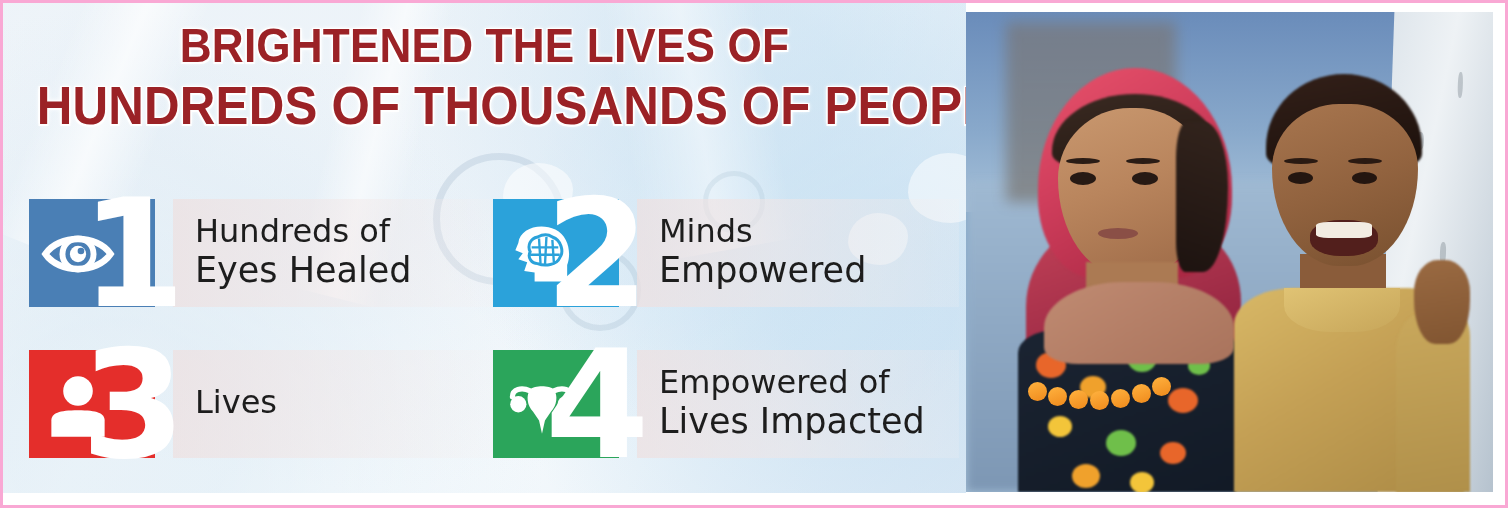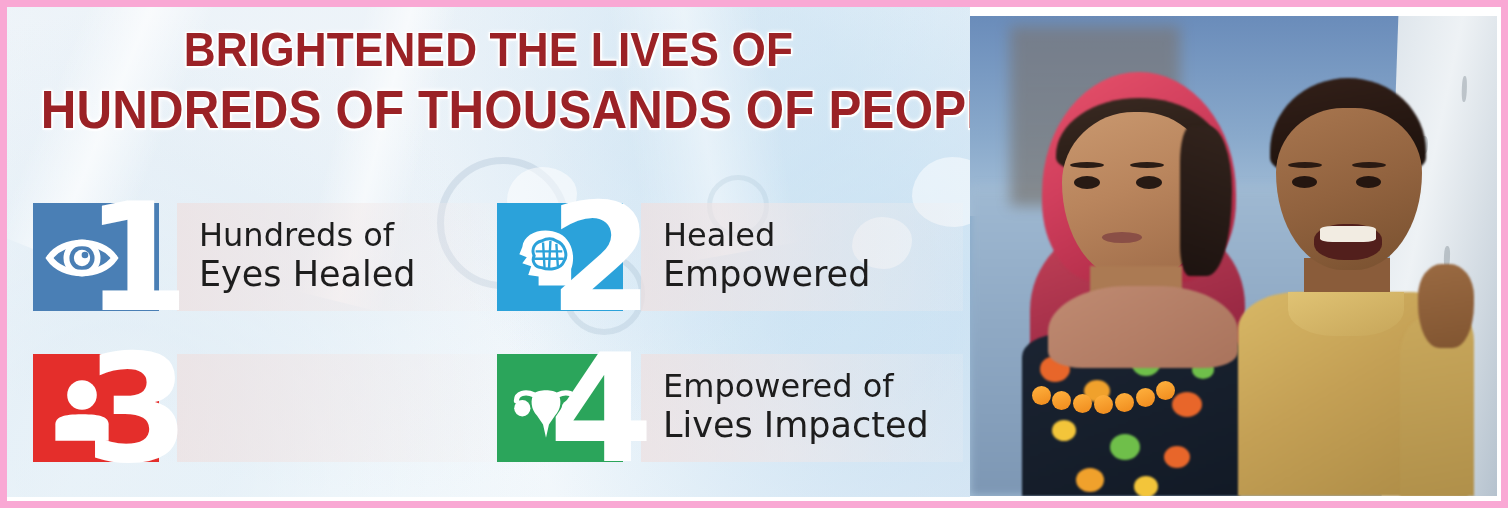--- a/index.html
+++ b/index.html
@@ -4,21 +4,21 @@
 <title>Impact Banner</title>
 <style>
   html,body{margin:0;padding:0;}
   body{
     width:1508px;height:508px;overflow:hidden;
     font-family:"Liberation Sans","DejaVu Sans",sans-serif;
     background:#ffffff;
   }
   .banner{
     position:relative;width:1508px;height:508px;box-sizing:border-box;
-    border:7px solid #f9a8d4;background:#ffffff;
+    border:3px solid #f9a8d4;background:#ffffff;
   }
   
   .left-pane{
     position:absolute;left:0;top:0;width:963px;height:490px;overflow:hidden;
     background:
       radial-gradient(circle at 78% 18%, rgba(198,224,242,.55) 0 10%, rgba(198,224,242,0) 42%),
       radial-gradient(circle at 90% 62%, rgba(186,218,240,.5) 0 9%, rgba(186,218,240,0) 40%),
       radial-gradient(circle at 12% 88%, rgba(205,226,240,.45) 0 12%, rgba(205,226,240,0) 45%),
       radial-gradient(ellipse at 38% 5%, rgba(235,242,248,.9) 0 30%, rgba(235,242,248,0) 70%),
       linear-gradient(118deg,#f2f6fa 0%,#ffffff 26%,#fbfdfe 48%,#eef5fa 72%,#dfeaf5 100%);
@@ -171,38 +171,39 @@
           <div class="badge">
             <div class="sq" style="background:#2ba2da;"></div>
             <svg class="ico" viewBox="0 0 100 90">
               <path d="M18 30 C20 10 48 2 68 12 C86 21 90 44 84 60 L84 82 L40 82 L40 70 L26 68 L30 56 L18 52 L24 44 L14 40 Z" fill="#fff"></path>
               <path d="M44 22 C34 24 30 34 34 42 C30 50 36 58 44 58 C54 62 70 60 74 50 C80 42 76 26 64 22 C58 18 50 19 44 22 Z" fill="none" stroke="#2ba2da" stroke-width="4"></path>
               <path d="M46 24 L48 58 M56 22 L54 60 M64 26 L66 56 M36 36 L72 36 M34 46 L74 46" stroke="#2ba2da" stroke-width="3.2" fill="none"></path>
             </svg>
             <div class="num">2</div>
           </div>
           <div class="txt">
-            <div class="t1">Healed</div>
+            <div class="t1">Minds</div>
             <div class="t2">Empowered</div>
           </div>
         </div>
       </div>
 
       <div class="card-row">
 
         <div class="card c1">
           <div class="badge">
             <div class="sq" style="background:#e42e2b;"></div>
             <svg class="ico" viewBox="0 0 100 90">
               <circle cx="50" cy="26" r="20" fill="#fff"></circle>
               <path d="M14 88 L14 66 C14 56 24 52 50 52 C76 52 86 56 86 66 L86 88 Z" fill="#fff"></path>
             </svg>
             <div class="num">3</div>
           </div>
           <div class="txt">
+            <div class="t1">Lives</div>
           </div>
         </div>
 
         <div class="card c2">
           <div class="badge">
             <div class="sq" style="background:#2ba55b;"></div>
             <svg class="ico" viewBox="0 0 100 90">
               <path d="M34 24 C40 18 60 18 66 24 C72 32 70 46 62 54 L54 66 L50 84 L46 66 L38 54 C30 46 28 32 34 24 Z" fill="#fff"></path>
               <path d="M34 26 C22 20 10 24 10 34" fill="none" stroke="#fff" stroke-width="7" stroke-linecap="round"></path>
               <path d="M66 26 C78 20 90 24 90 34" fill="none" stroke="#fff" stroke-width="7" stroke-linecap="round"></path>

